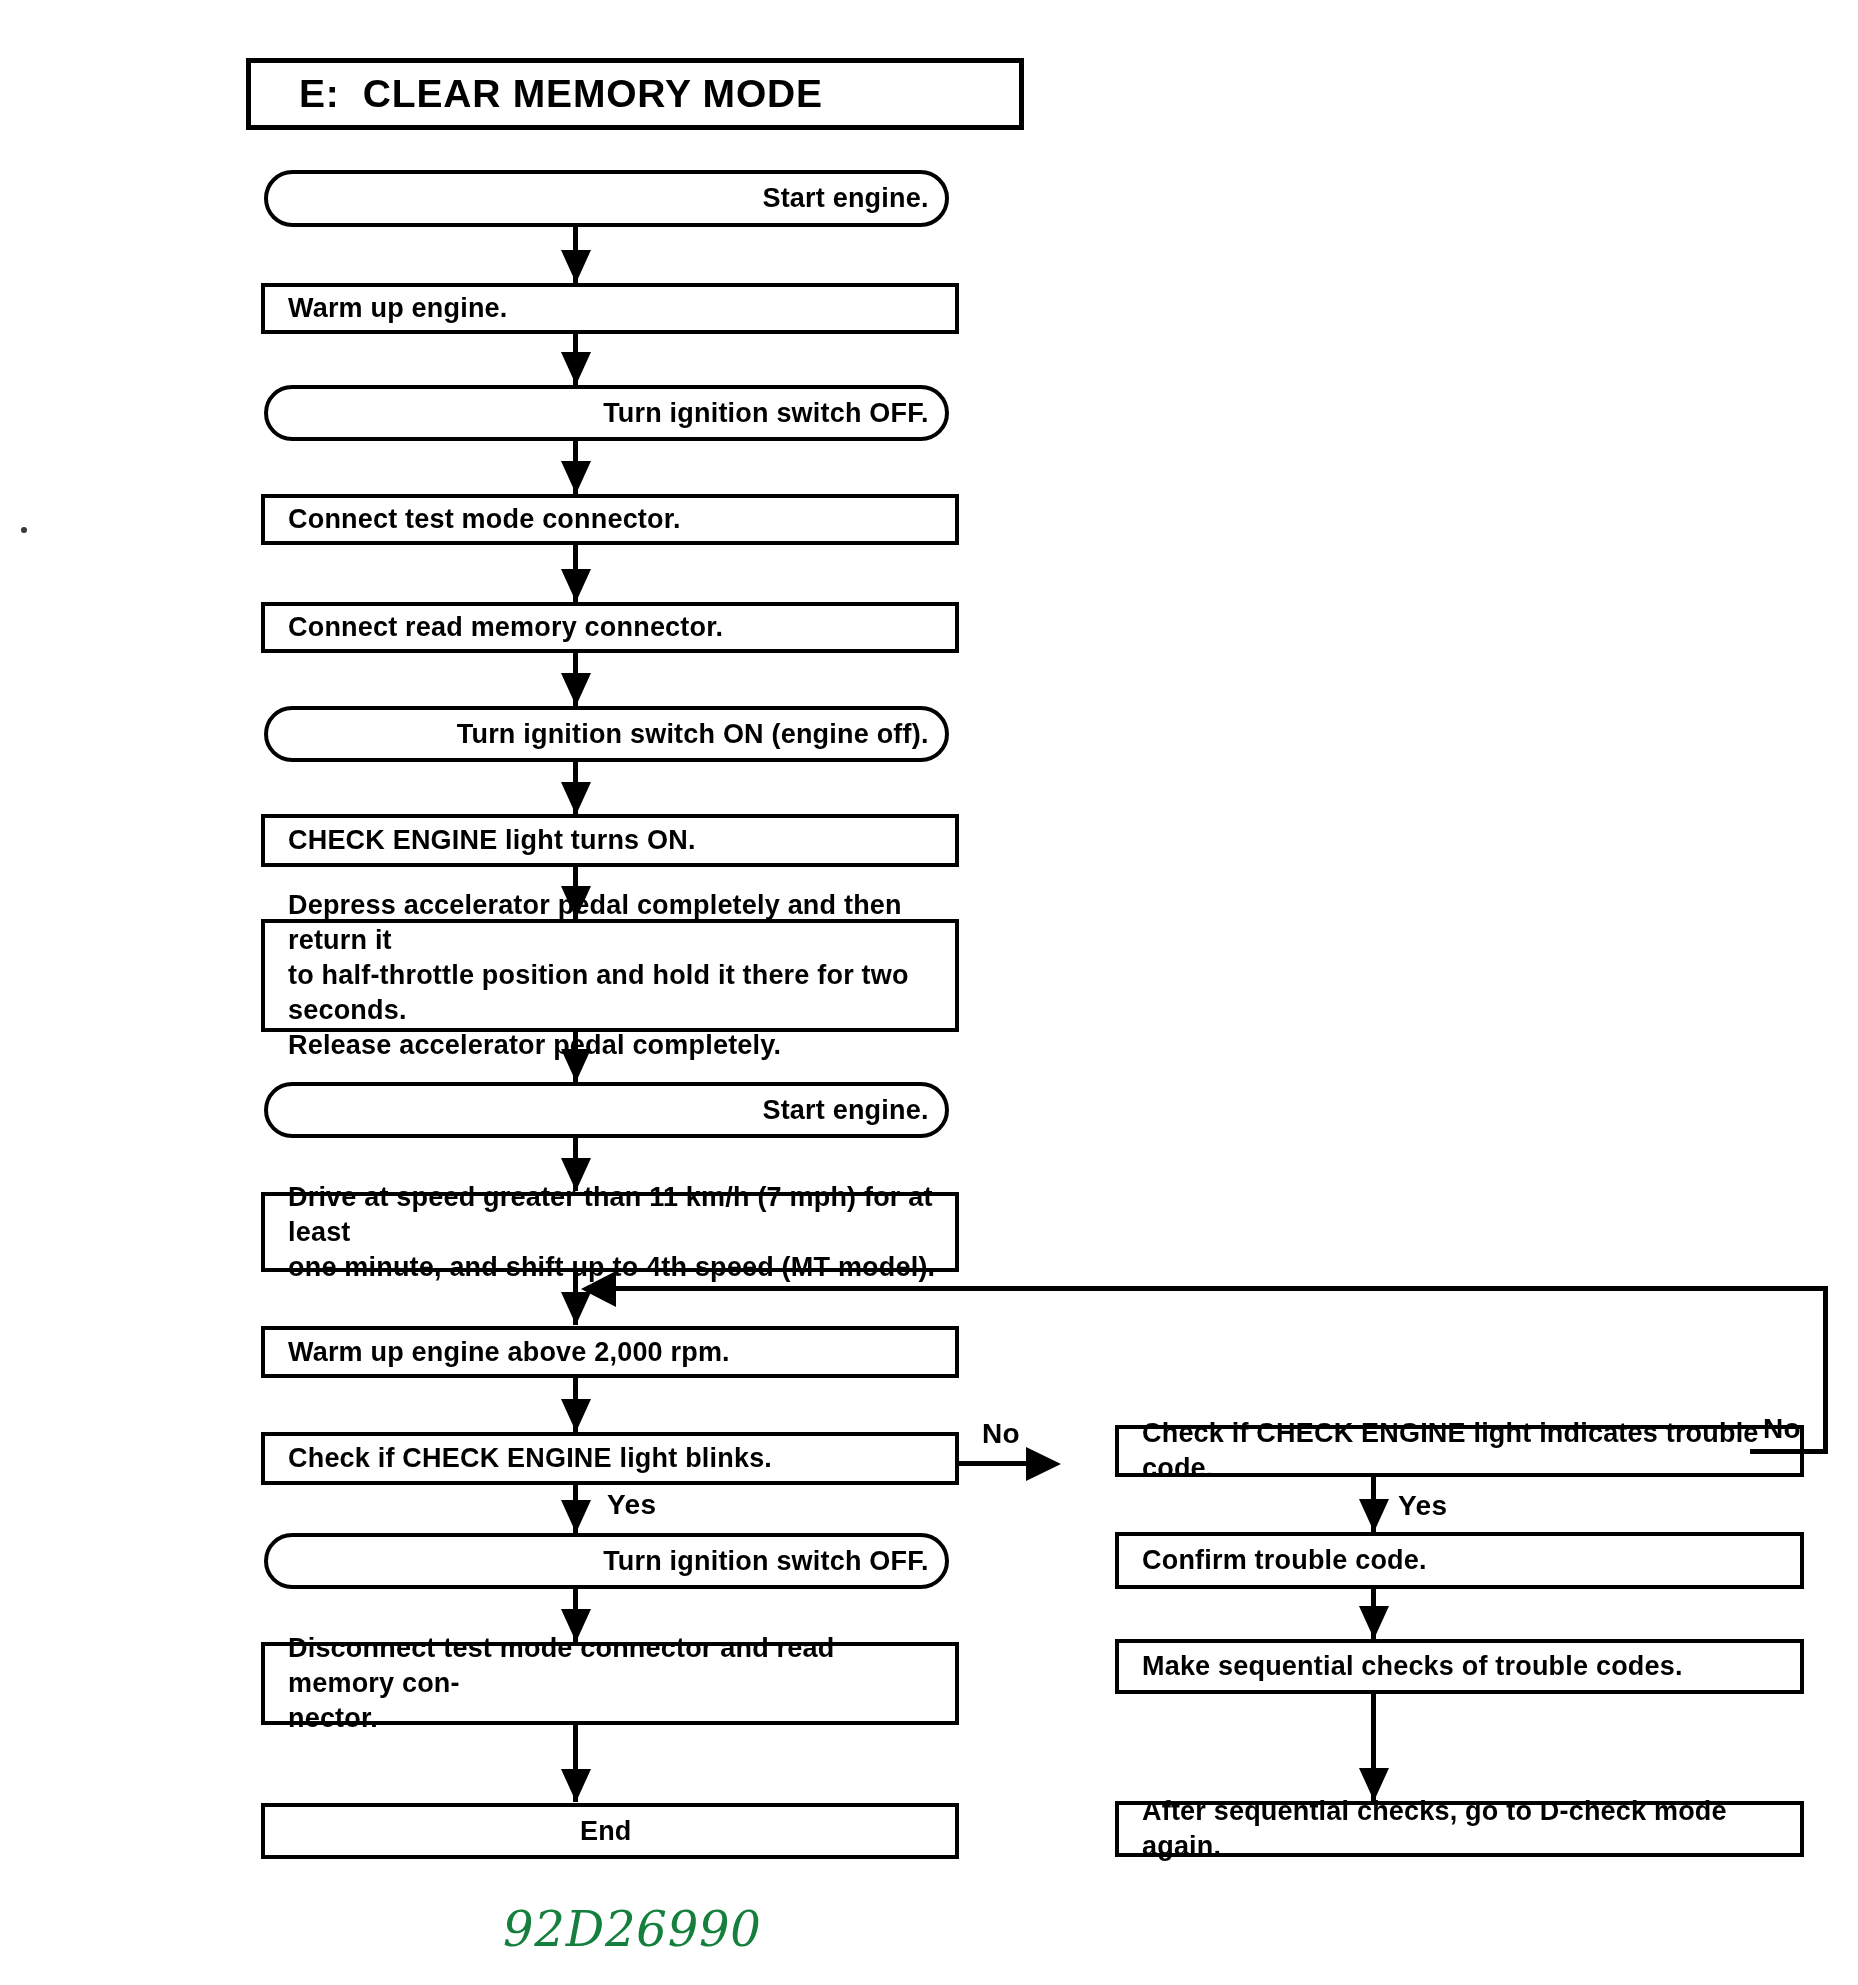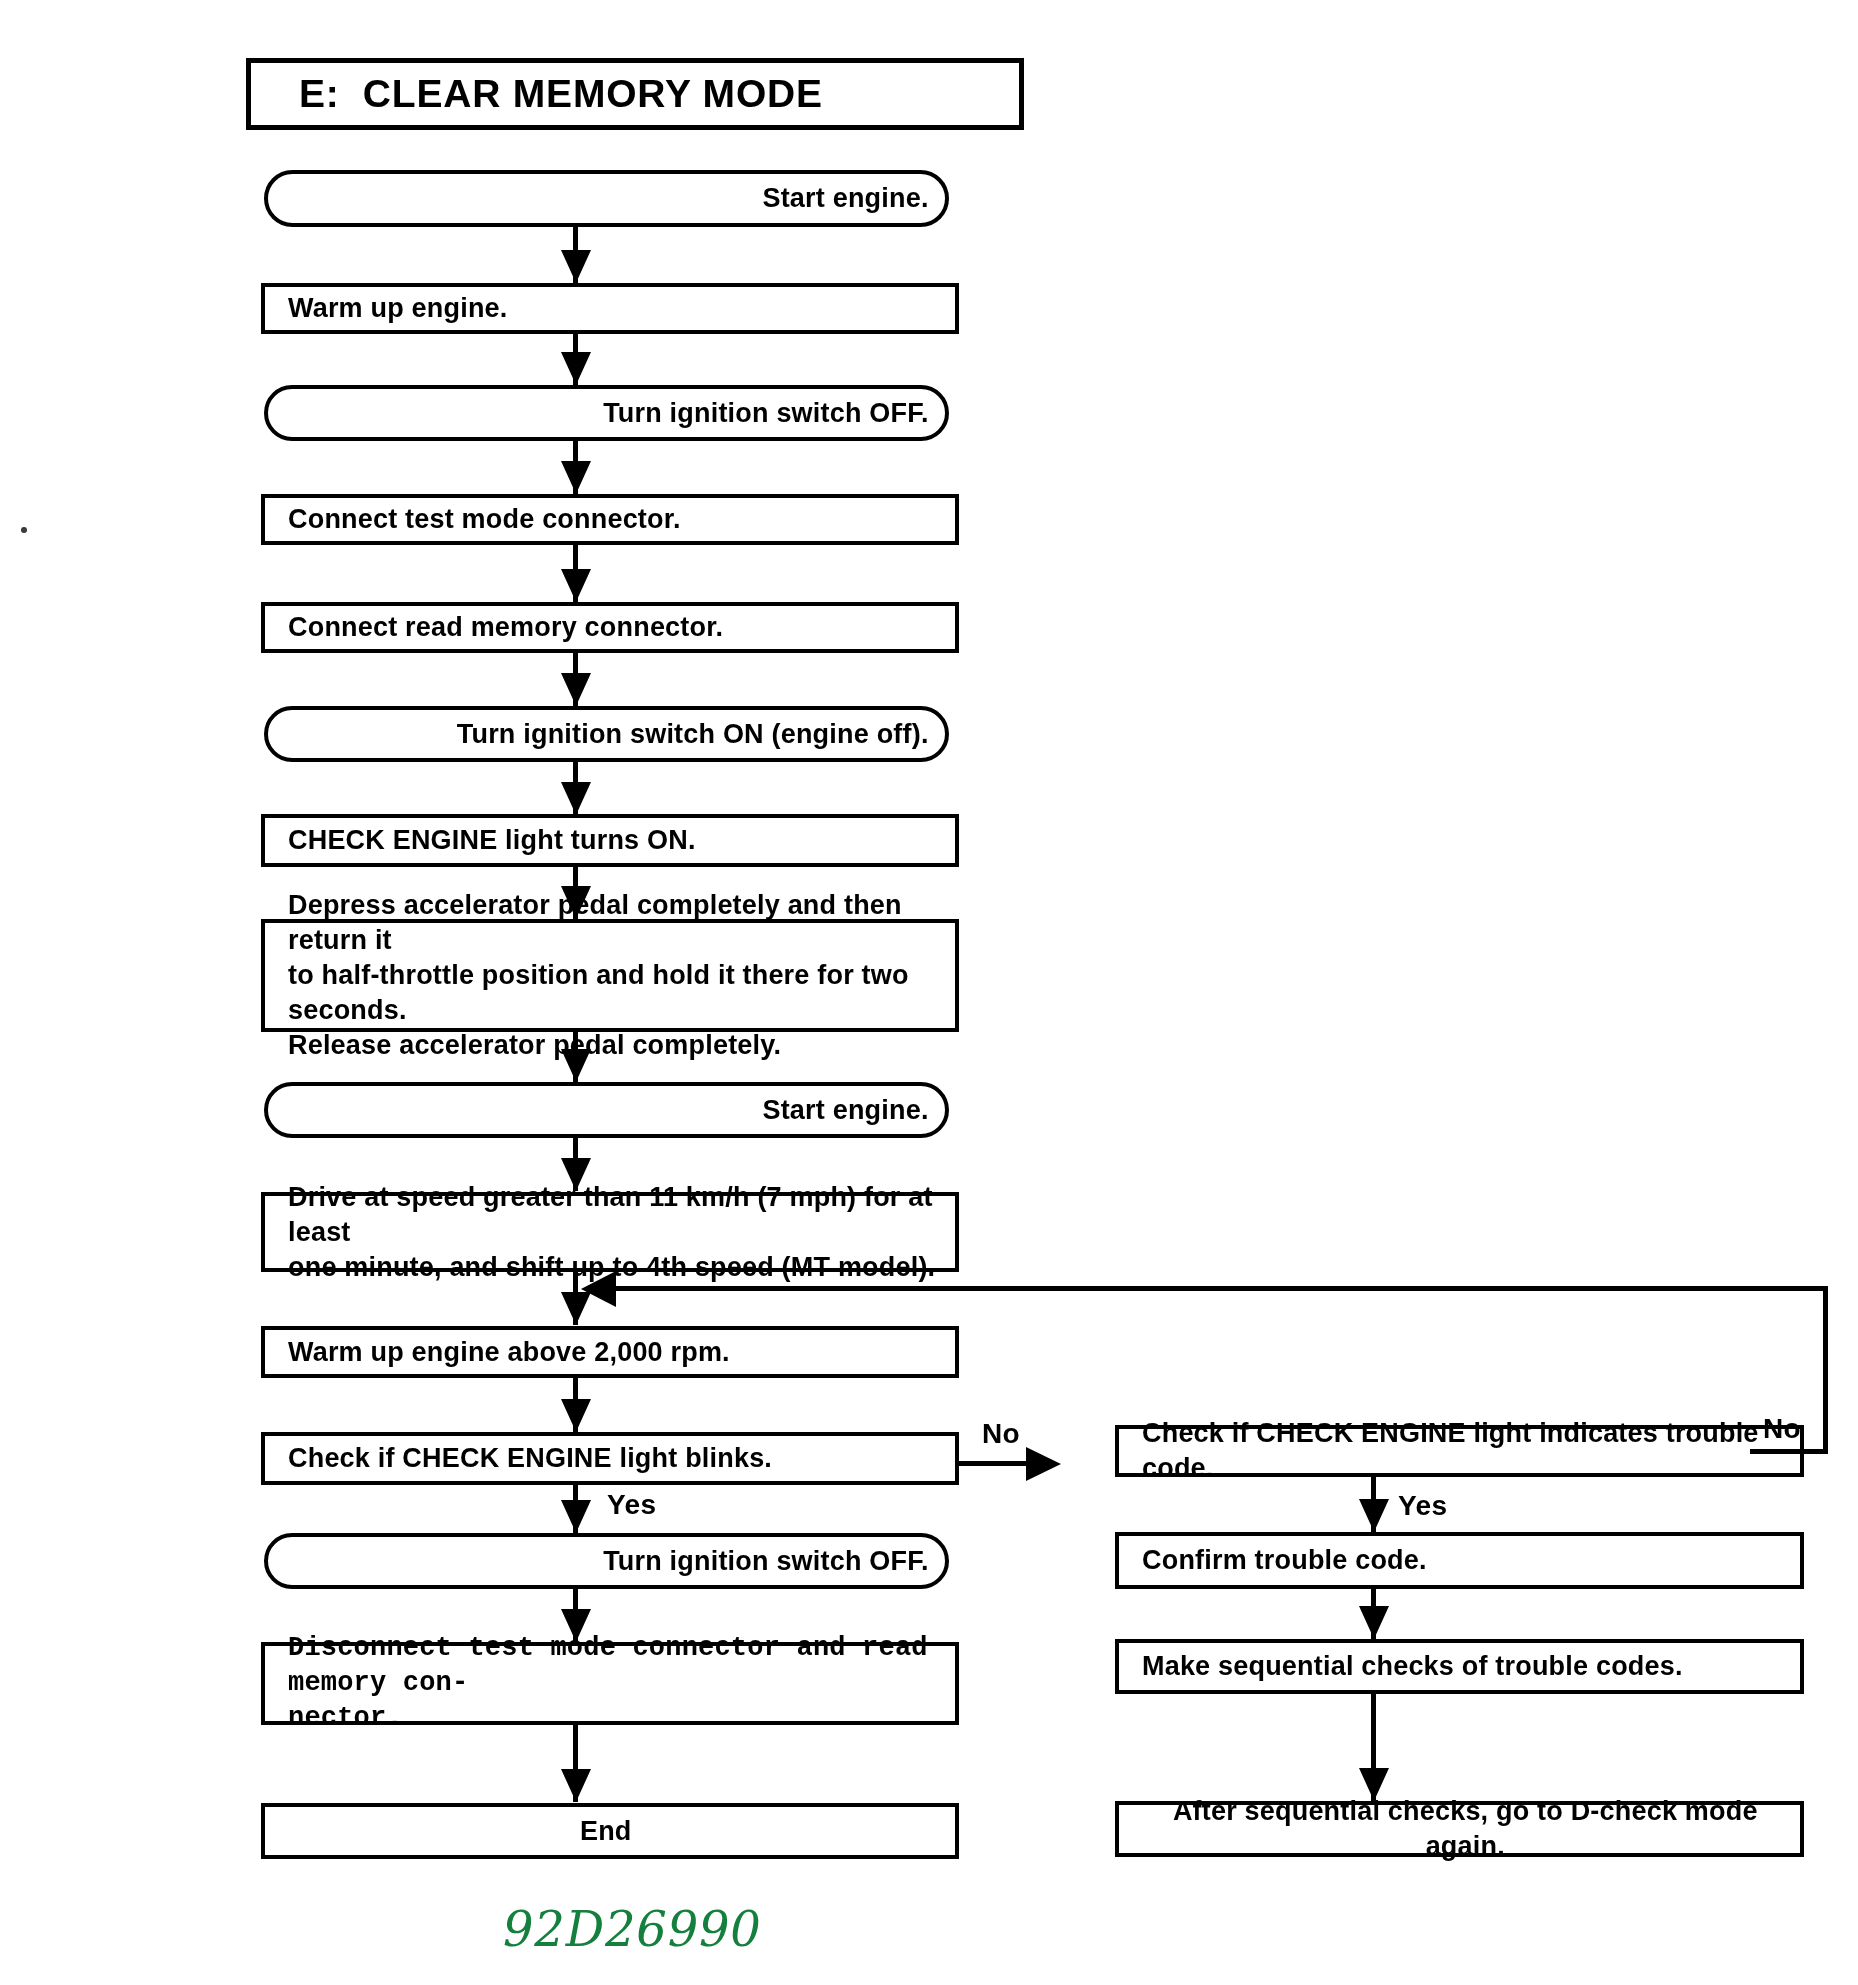--- a/index.html
+++ b/index.html
@@ -129,38 +129,38 @@
   </div>
   <div class="node rect" style="top:1326px;height:52px;">
     <span>Warm up engine above 2,000 rpm.</span>
   </div>
   <div class="node rect" style="top:1432px;height:53px;">
     <span>Check if CHECK ENGINE light blinks.</span>
   </div>
   <div class="node round" style="top:1533px;height:56px;">
     <span>Turn ignition switch OFF.</span>
   </div>
-  <div class="node rect" style="top:1642px;height:83px;font-family:Liberation Mono, monospace;">
+  <div class="node rect" style="top:1642px;height:83px;">
     <span class="ml">Disconnect test mode connector and read memory con-
 nector.</span>
   </div>
   <div class="node rect center" style="top:1803px;height:56px;">
     <span>End</span>
   </div>
 
   <div class="node rect rcol" style="top:1425px;height:52px;">
     <span>Check if CHECK ENGINE light indicates trouble code.</span>
   </div>
   <div class="node rect rcol" style="top:1532px;height:57px;">
     <span>Confirm trouble code.</span>
   </div>
   <div class="node rect rcol" style="top:1639px;height:55px;">
     <span>Make sequential checks of trouble codes.</span>
   </div>
-  <div class="node rect rcol" style="top:1801px;height:56px;text-align:center;">
+  <div class="node rect rcol" style="top:1801px;height:56px;">
     <span>After sequential checks, go to D-check mode again.</span>
   </div>
 
   <div class="va" style="top:227px;height:56px;"></div>
   <div class="va" style="top:334px;height:51px;"></div>
   <div class="va" style="top:441px;height:53px;"></div>
   <div class="va" style="top:545px;height:57px;"></div>
   <div class="va" style="top:653px;height:53px;"></div>
   <div class="va" style="top:762px;height:53px;"></div>
   <div class="va" style="top:867px;height:52px;"></div>

